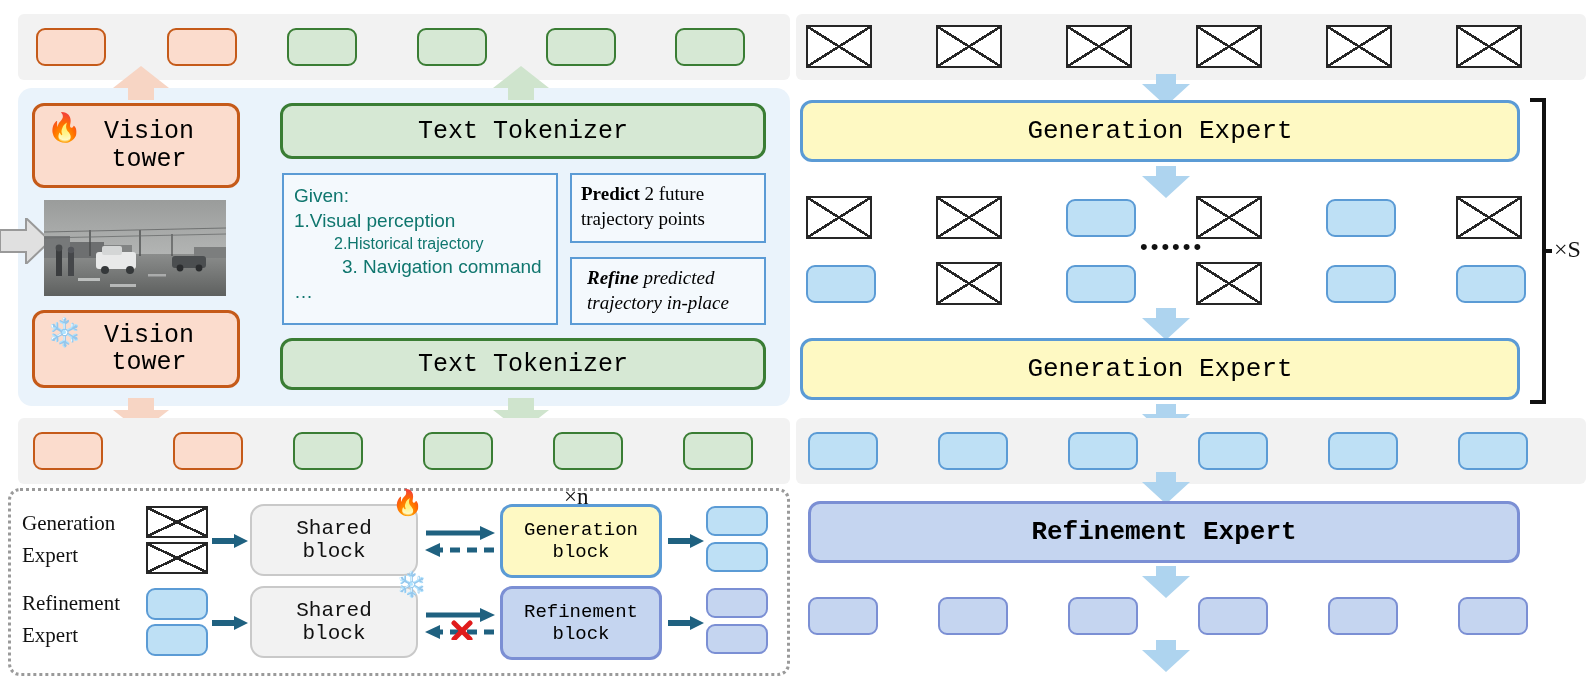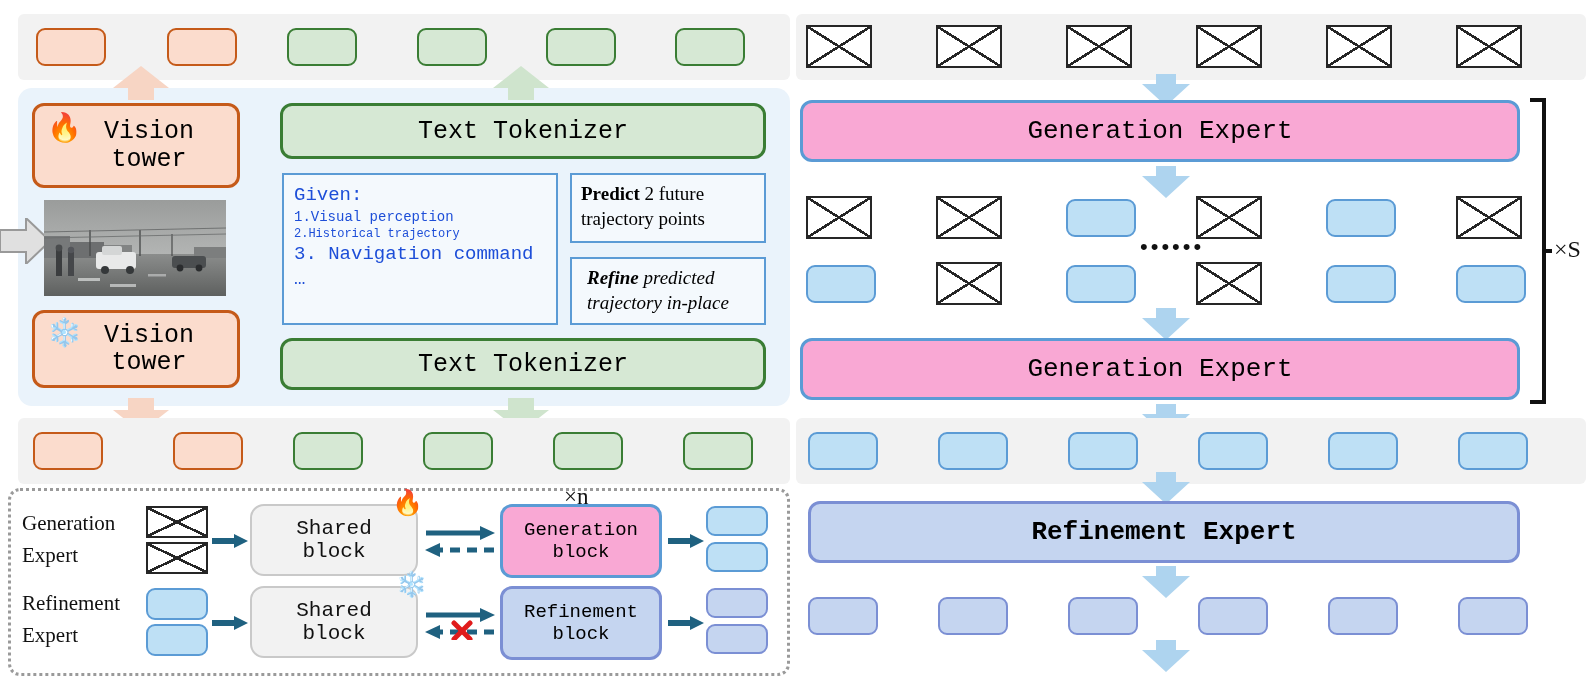--- a/index.html
+++ b/index.html
@@ -46,27 +46,27 @@
   
   .panel-left {
     position:absolute; background:#eaf3fb; border-radius:14px;
   }
   .rbox {
     position:absolute; border-radius:12px; border-width:3px; border-style:solid;
     display:flex; align-items:center; justify-content:center; text-align:center;
   }
   .rbox-orange { background:#fbdccd; border-color:#c55a19; }
   .rbox-green  { background:#d6e8d4; border-color:#3a7d34; }
-  .rbox-blue   { background:#f9a8d4; border-color:#5b9bd5; }
+  .rbox-blue   { background:#fef9c3; border-color:#5b9bd5; }
   .rbox-lav    { background:#c5d5f0; border-color:#7b8fd4; }
 
   .txtbox {
     position:absolute; border:2px solid #5b9bd5; background:#f4f9fd;
   }
-  .txtbox .t { font-family:Liberation Mono, monospace; color:#1d4ed8; }
+  .txtbox .t { font-family:Liberation Sans, sans-serif; color:#0f766e; }
 
   
   .bigarrow { position:absolute; }
 
   
   .detail {
     position:absolute; border:3px dotted #9a9a9a; border-radius:12px;
     background:#ffffff;
   }
   .sharedblk {
@@ -179,23 +179,23 @@
   <span class="mono" style="font-size:25px; white-space:pre-line; line-height:1.1; padding-left:26px;">Vision
 tower</span>
 </div>
 
 <div class="rbox rbox-green" style="left:280px; top:103px; width:486px; height:56px;">
   <span class="mono" style="font-size:25px;">Text Tokenizer</span>
 </div>
 
 <div class="txtbox" style="left:282px; top:173px; width:276px; height:152px; padding:8px 10px;">
   <div class="t" style="font-size:19px; line-height:1.32;">Given:</div>
-  <div class="t" style="font-size:14px; line-height:1.32;">1.Visual perception</div>
-  <div class="t" style="font-size:12px; line-height:1.32;">2.Historical trajectory</div>
-  <div class="t" style="font-size:19px; line-height:1.32;">3. Navigation command</div>
+  <div class="t" style="font-size:19px; line-height:1.32;">1.Visual perception</div>
+  <div class="t" style="font-size:16px; line-height:1.32;margin-left:40px;">2.Historical trajectory</div>
+  <div class="t" style="font-size:19px; line-height:1.32;margin-left:48px;">3. Navigation command</div>
   <div class="t" style="font-size:19px; line-height:1.32;">…</div>
 </div>
 
 <div class="txtbox" style="left:570px; top:173px; width:196px; height:70px; padding:7px 9px;">
   <div style="font-size:19px; line-height:1.3; font-family:'Liberation Serif',serif;">
     <b>Predict</b><span> 2 future trajectory points</span>
   </div>
 </div>
 
 <div class="txtbox" style="left:570px; top:257px; width:196px; height:68px; padding:7px 15px;font-style:italic;">

